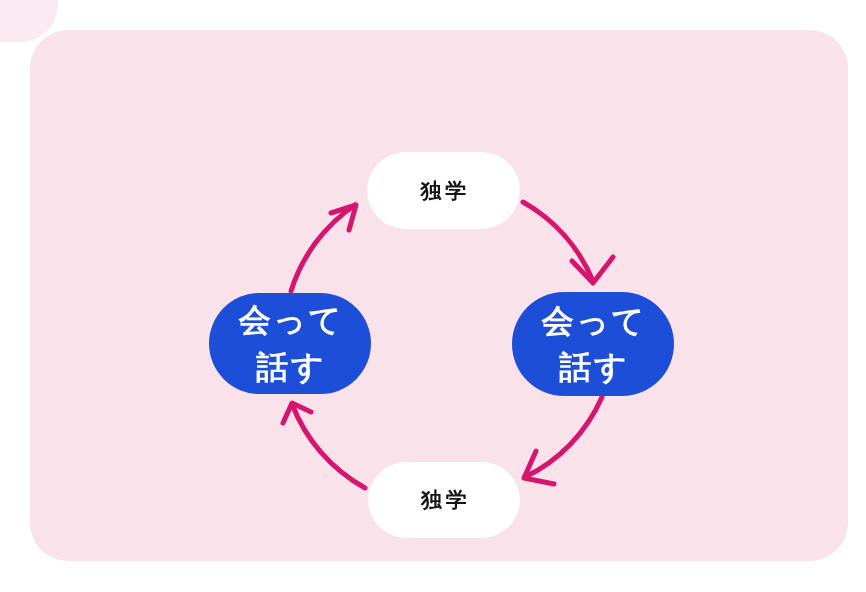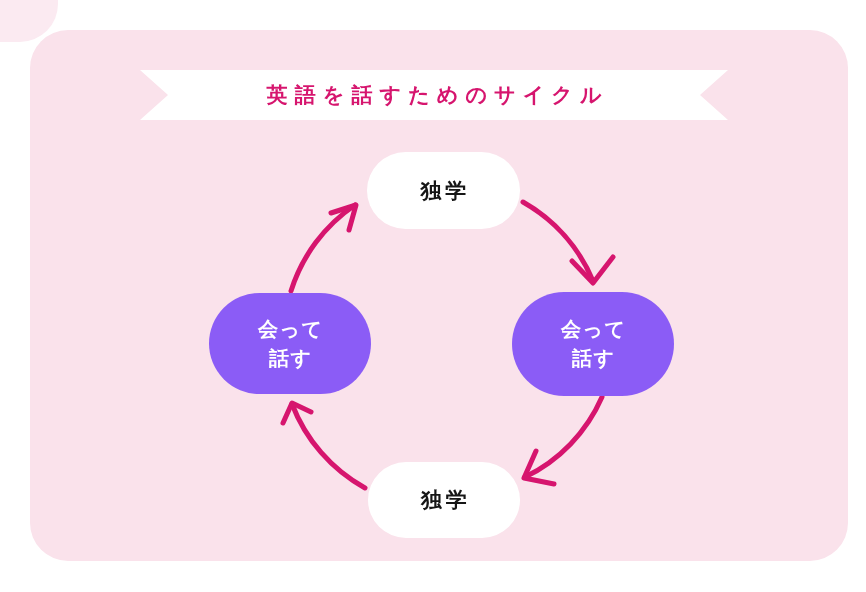--- a/index.html
+++ b/index.html
@@ -71,44 +71,41 @@
     font-weight: bold;
   }
   .node-white {
     background: #ffffff;
     color: #161616;
     font-size: 21px;
     letter-spacing: 0.18em;
     text-indent: 0.18em;
   }
   .node-pink {
-    background: #8b5cf6;
+    background: #1d4ed8;
     color: #ffffff;
-    font-size: 20px;
+    font-size: 32px;
     letter-spacing: 0.08em;
     text-indent: 0.08em;
     line-height: 1.45;
   }
   .node-top    { left: 367px; top: 152px; width: 153px; height: 77px;  border-radius: 40px; }
   .node-bottom { left: 368px; top: 462px; width: 152px; height: 76px;  border-radius: 40px; }
   .node-right  { left: 512px; top: 292px; width: 162px; height: 104px; border-radius: 54px; }
   .node-left   { left: 209px; top: 293px; width: 162px; height: 101px; border-radius: 54px; }
 </style>
 </head>
 <body>
 
 <div class="stage">
 
   <div class="corner-accent"></div>
 
   <div class="panel"></div>
 
-  <div class="ribbon">
-    <span class="ribbon-title">英語を話すためのサイクル</span>
-  </div>
 
   <svg class="arrows" viewBox="0 0 866 592">
 
     <g>
       <path d="M 523 202 A 163 163 0 0 1 593 281" stroke="#D6156E"></path>
       <path d="M 572 261 L 593 283 L 613 257" stroke="#D6156E"></path>
     </g>
 
     <g>
       <path d="M 602 397 A 160 160 0 0 1 525 477" stroke="#D6156E"></path>

